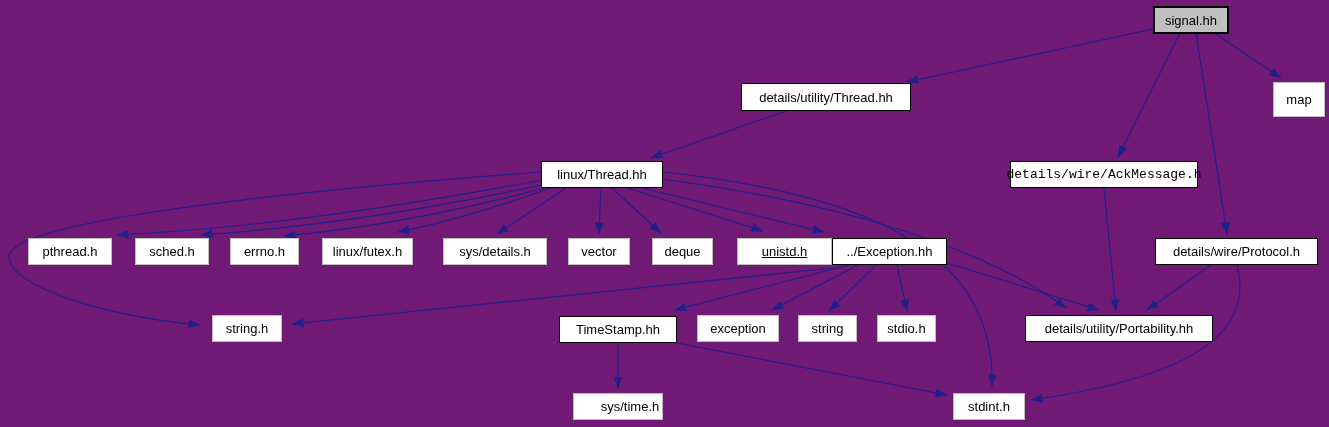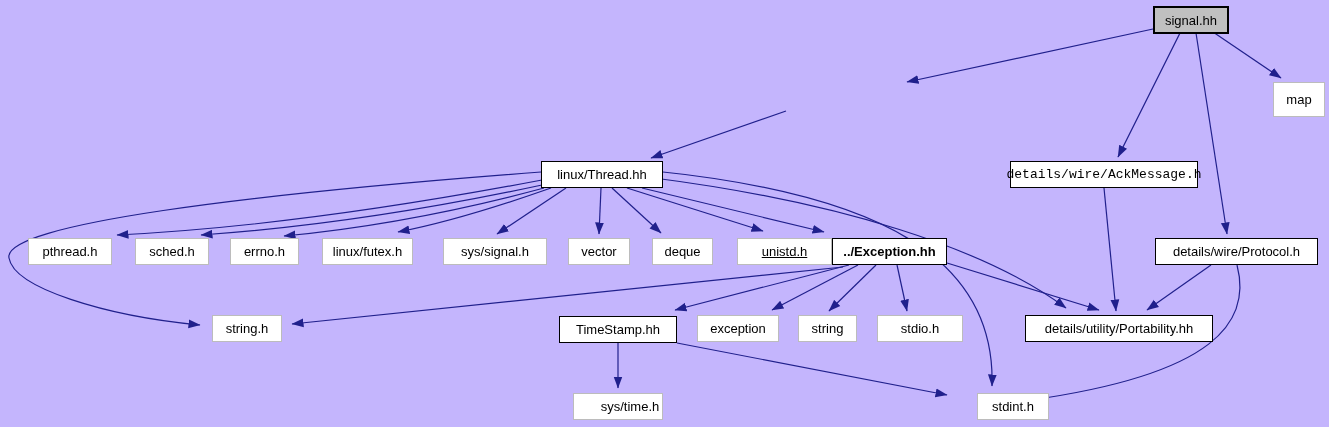--- a/index.html
+++ b/index.html
@@ -1,16 +1,16 @@
 <!DOCTYPE html>
 <html><head>
 <meta charset="utf-8">
 <style>
   html,body{margin:0;padding:0;background:#ffffff;}
-  .canvas{position:relative;width:1329px;height:427px;background:#c4b5fd;
+  .canvas{position:relative;width:1329px;height:427px;background:#701a75;
           font-family:"Liberation Sans",sans-serif;overflow:hidden;}
   .edges{position:absolute;left:0;top:0;width:1329px;height:427px;}
   .node{position:absolute;box-sizing:border-box;background:#ffffff;
         border:1px solid #bcbcbc;display:flex;align-items:center;justify-content:center;
         font-size:13px;color:#000;white-space:nowrap;z-index:2;padding:0 4px;}
   .node.doc{border-color:#000000;}
   .node.root{border:2px solid #000000;background:#c0c0c0;}
 </style>
 </head>
 <body>
@@ -49,35 +49,36 @@
       <path d="M947,263 L1099,310" marker-end="url(#arrow)"></path>
       <path d="M1104,188 L1116,311" marker-end="url(#arrow)"></path>
       <path d="M1211,265 L1147,310" marker-end="url(#arrow)"></path>
       <path d="M1237,265 C1252,322 1215,374 1031,400" marker-end="url(#arrow)"></path>
       <path d="M618,343 L618,388" marker-end="url(#arrow)"></path>
       <path d="M677,343 L947,395" marker-end="url(#arrow)"></path>
     </g>
   </svg>
 
   <div class="node root" style="left:1153px;top:6px;width:76px;height:28px;">signal.hh</div>
+  <div class="node doc" style="left:741px;top:83px;width:170px;height:28px;">details/utility/Thread.hh</div>
   <div class="node" style="left:1273px;top:82px;width:52px;height:35px;">map</div>
   <div class="node doc" style="left:1010px;top:161px;width:188px;height:27px;font-family:Liberation Mono, monospace;">details/wire/AckMessage.h</div>
   <div class="node doc" style="left:541px;top:161px;width:122px;height:27px;">linux/Thread.hh</div>
   <div class="node doc" style="left:1155px;top:238px;width:163px;height:27px;">details/wire/Protocol.h</div>
   <div class="node" style="left:28px;top:238px;width:84px;height:27px;">pthread.h</div>
   <div class="node" style="left:135px;top:238px;width:74px;height:27px;">sched.h</div>
   <div class="node" style="left:230px;top:238px;width:69px;height:27px;">errno.h</div>
   <div class="node" style="left:322px;top:238px;width:91px;height:27px;">linux/futex.h</div>
-  <div class="node" style="left:443px;top:238px;width:104px;height:27px;">sys/signal.h</div>
+  <div class="node" style="left:443px;top:238px;width:104px;height:27px;">sys/details.h</div>
   <div class="node" style="left:568px;top:238px;width:62px;height:27px;">vector</div>
   <div class="node" style="left:652px;top:238px;width:61px;height:27px;">deque</div>
   <div class="node" style="left:737px;top:238px;width:95px;height:27px;text-decoration:underline;">unistd.h</div>
-  <div class="node doc" style="left:832px;top:238px;width:115px;height:27px;font-weight:bold;">../Exception.hh</div>
+  <div class="node doc" style="left:832px;top:238px;width:115px;height:27px;">../Exception.hh</div>
   <div class="node" style="left:212px;top:315px;width:70px;height:27px;">string.h</div>
   <div class="node doc" style="left:559px;top:316px;width:118px;height:27px;">TimeStamp.hh</div>
   <div class="node" style="left:697px;top:315px;width:82px;height:27px;">exception</div>
   <div class="node" style="left:798px;top:315px;width:59px;height:27px;">string</div>
-  <div class="node" style="left:877px;top:315px;width:86px;height:27px;">stdio.h</div>
+  <div class="node" style="left:877px;top:315px;width:59px;height:27px;">stdio.h</div>
   <div class="node doc" style="left:1025px;top:315px;width:188px;height:27px;">details/utility/Portability.hh</div>
   <div class="node" style="left:573px;top:393px;width:90px;height:27px;padding-left:28px;">sys/time.h</div>
-  <div class="node" style="left:953px;top:393px;width:72px;height:27px;margin-left:24px;">stdint.h</div>
+  <div class="node" style="left:953px;top:393px;width:72px;height:27px;">stdint.h</div>
 
 </div>
 
 </body></html>

